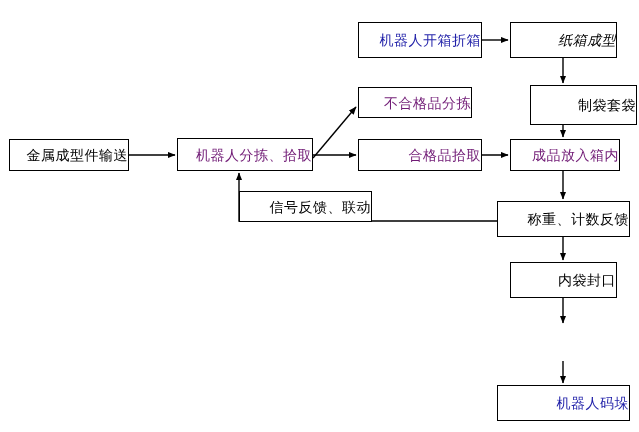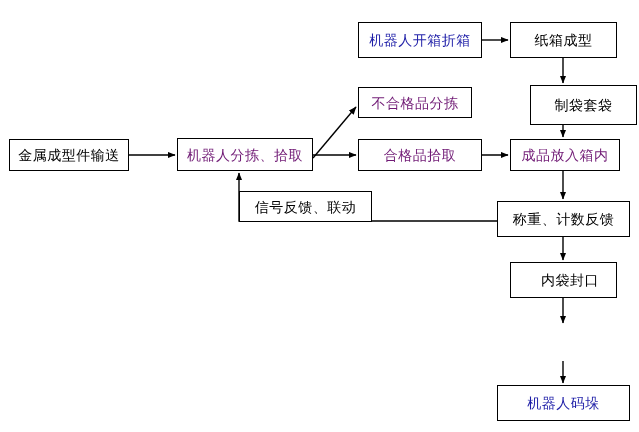--- a/index.html
+++ b/index.html
@@ -17,21 +17,21 @@
     background: #ffffff;
     overflow: hidden;
   }
   .node {
     position: absolute;
     box-sizing: border-box;
     border: 1px solid #000000;
     background: #ffffff;
     display: flex;
     align-items: center;
-    justify-content: center;
+    justify-content: flex-end;
     text-align: center;
     font-size: 14px;
     letter-spacing: 0.5px;
     line-height: 1;
     white-space: nowrap;
     z-index: 3;
   }
   .node.black  { color: #000000; }
   .node.red    { color: #701a75; }
   .node.blue   { color: #1f1fa8; }
@@ -124,21 +124,21 @@
   </div>
 
   <div class="node red" style="left:358px; top:139px; width:124px; height:32px;">
     <span>合格品拾取</span>
   </div>
 
   <div class="node blue" style="left:358px; top:22px; width:124px; height:36px;">
     <span>机器人开箱折箱</span>
   </div>
 
-  <div class="node black" style="left:510px; top:22px; width:107px; height:36px;">
+  <div class="node black" style="left:510px; top:22px; width:107px; height:36px;font-style:italic;">
     <span>纸箱成型</span>
   </div>
 
   <div class="node black" style="left:530px; top:85px; width:107px; height:40px;">
     <span>制袋套袋</span>
   </div>
 
   <div class="node red" style="left:510px; top:139px; width:110px; height:32px;">
     <span>成品放入箱内</span>
   </div>

